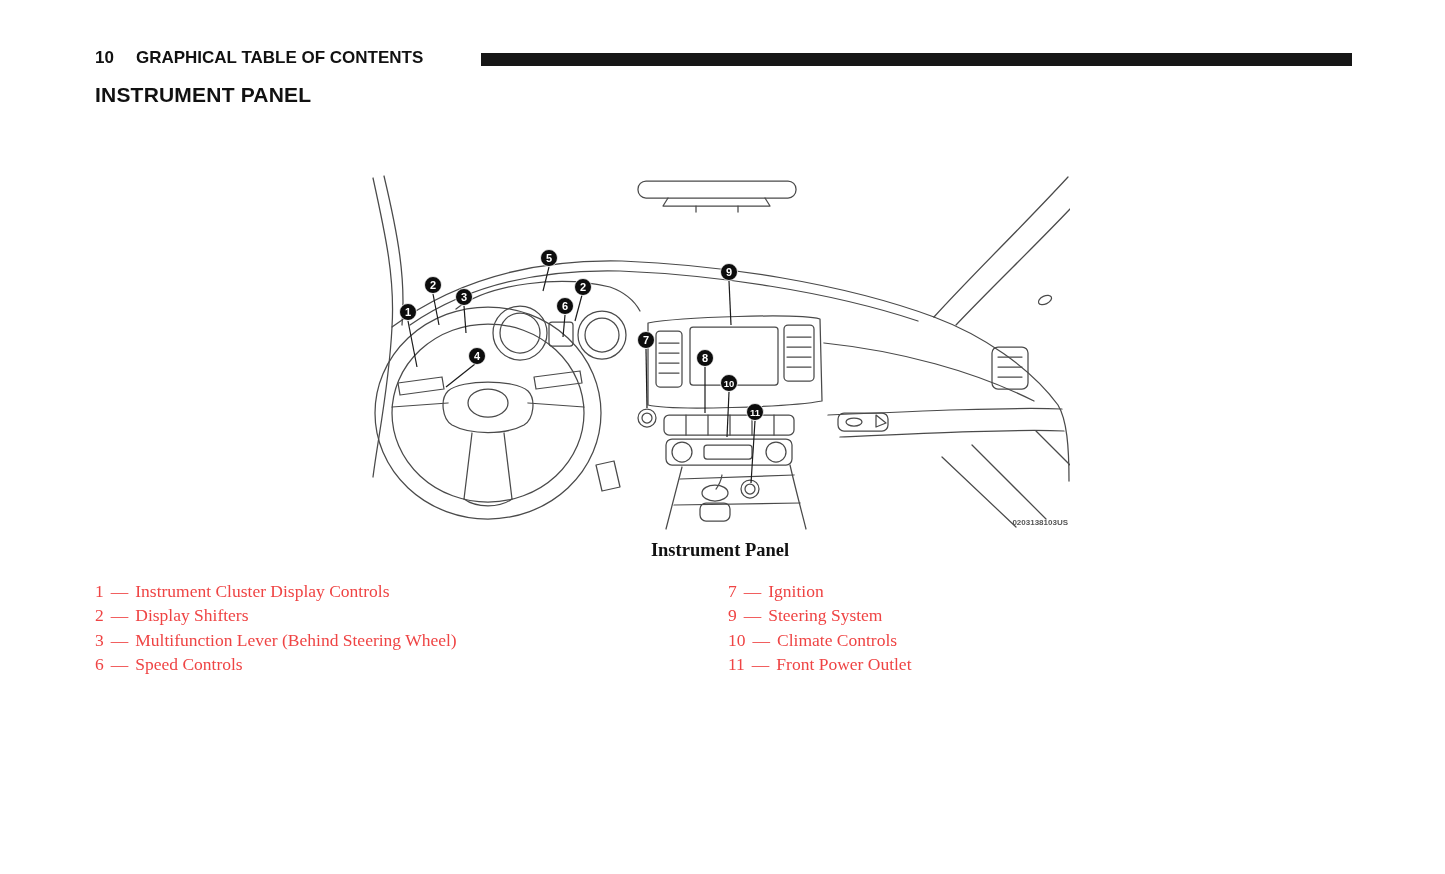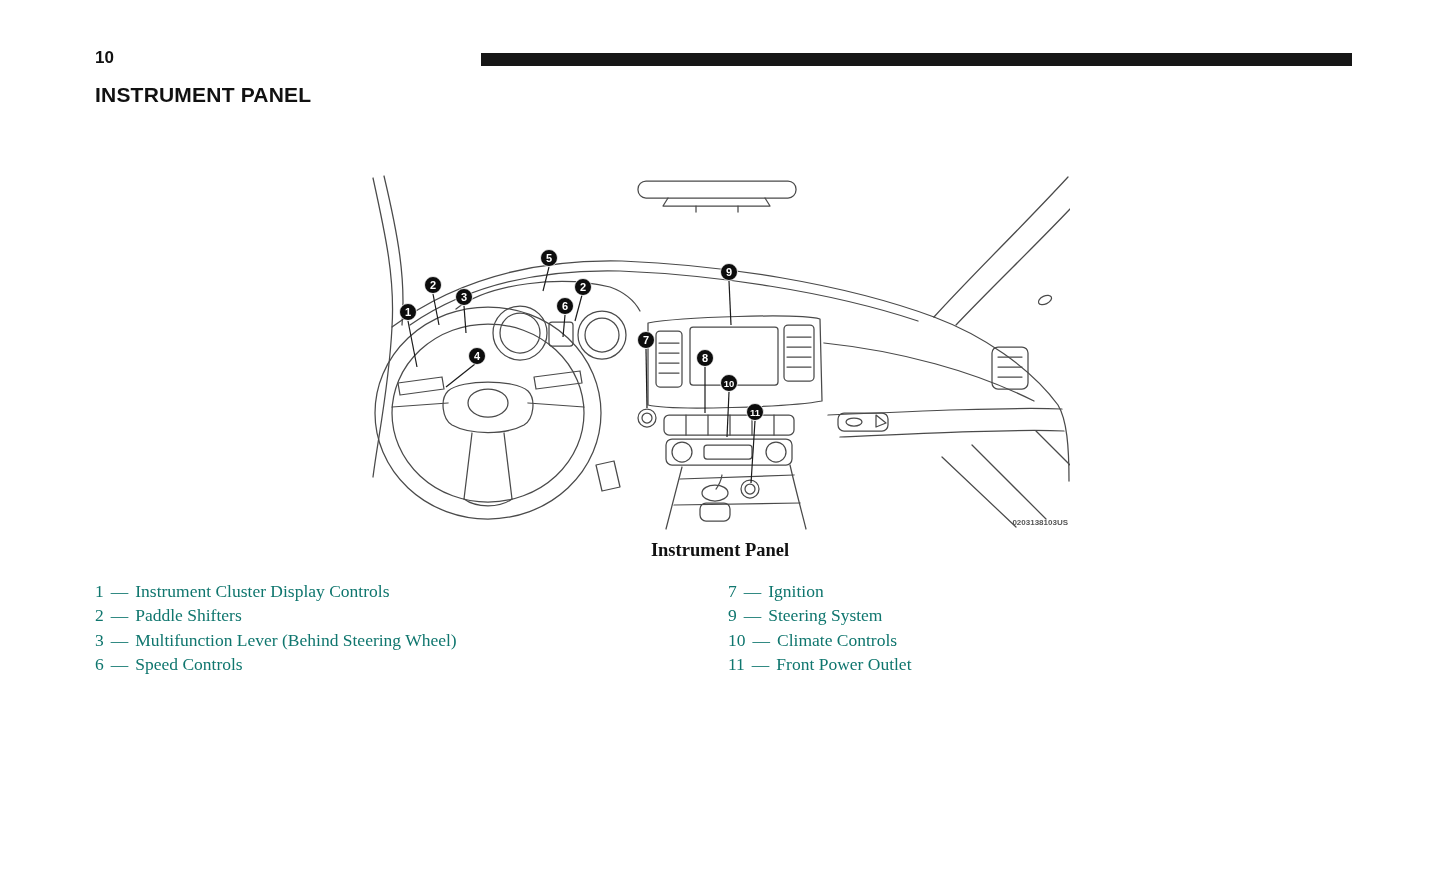--- a/index.html
+++ b/index.html
@@ -28,31 +28,32 @@
   .callout text { font-family:"Liberation Sans", sans-serif; font-weight:bold; font-size:11px;
     fill:#ffffff; text-anchor:middle; }
   .callout.two text { font-size:9.5px; }
   .fig-code { font-family:"Liberation Sans", sans-serif; font-weight:bold; font-size:8px; fill:#555; text-anchor:end; }
   .caption { position:absolute; left:370px; top:540px; width:700px; text-align:center;
     font-family:"Liberation Serif", serif; font-weight:bold; font-size:18.5px; color:#111; }
   
   .legend-col { position:absolute; top:579px; }
   .legend-col.left  { left:95px;  width:560px; }
   .legend-col.right { left:728px; width:560px; }
-  .legend-row { font-size:17.5px; line-height:24.4px; color:#0f766e; white-space:nowrap; }
+  .legend-row { font-size:17.5px; line-height:24.4px; color:#ef4444; white-space:nowrap; }
   .lg-sep { margin:0 7px; }
   .bottom-rule { position:absolute; left:95px; top:729px; width:1257px; height:1.5px; background:#333; }
 </style>
 </head>
 <body>
 
 <div class="page">
 
   <div class="header">
     <span class="pagenum">10</span>
+    <span class="htitle">GRAPHICAL TABLE OF CONTENTS</span>
   </div>
   <div class="header-bar"></div>
 
   <div class="section-title">INSTRUMENT PANEL</div>
 
   <div class="figure">
     <svg viewBox="0 0 700 355" width="700" height="355">
 
       <g class="art">
         <path d="M3,3 C16,62 25,104 22,152 C19,212 8,262 3,302"></path>
@@ -203,21 +204,21 @@
     </svg>
   </div>
 
   <div class="caption">Instrument Panel</div>
 
   <div class="legend-col left">
     <div class="legend-row">
       <span>1</span><span class="lg-sep">—</span><span>Instrument Cluster Display Controls</span>
     </div>
     <div class="legend-row">
-      <span>2</span><span class="lg-sep">—</span><span>Paddle Shifters</span>
+      <span>2</span><span class="lg-sep">—</span><span>Display Shifters</span>
     </div>
     <div class="legend-row">
       <span>3</span><span class="lg-sep">—</span><span>Multifunction Lever (Behind Steering Wheel)</span>
     </div>
     <div class="legend-row">
       <span>6</span><span class="lg-sep">—</span><span>Speed Controls</span>
     </div>
   </div>
 
   <div class="legend-col right">

